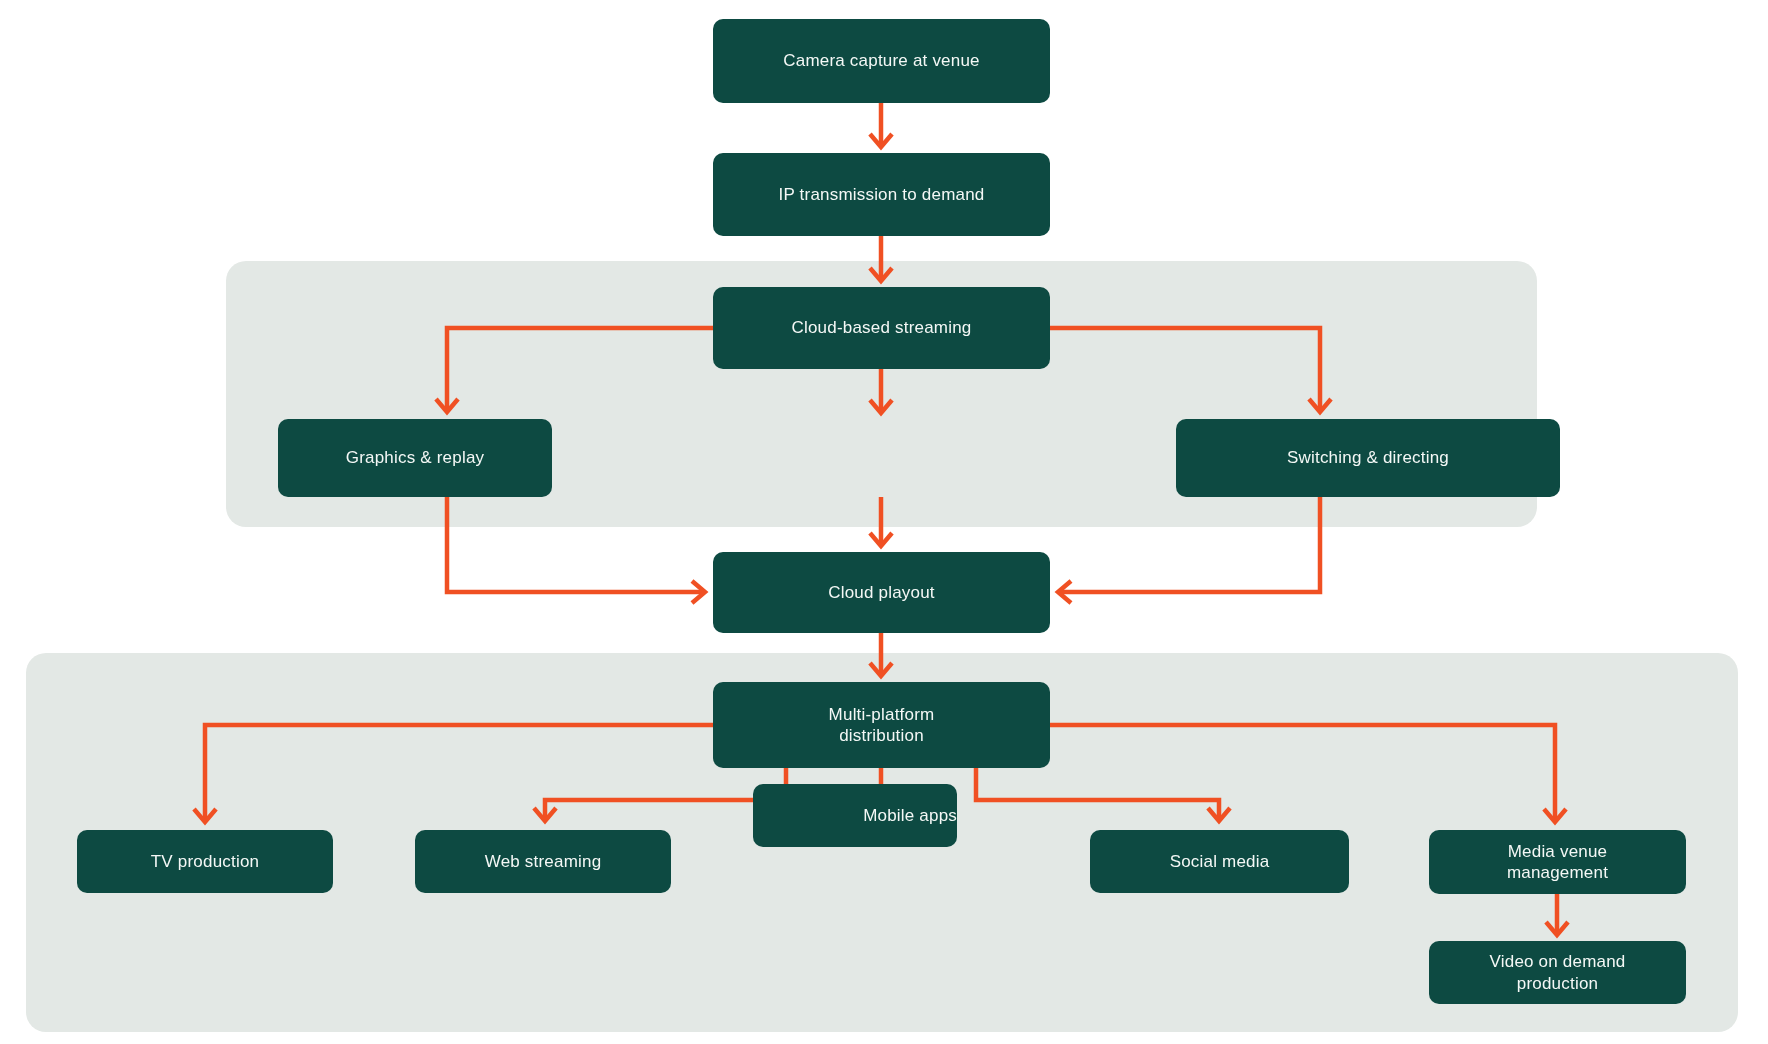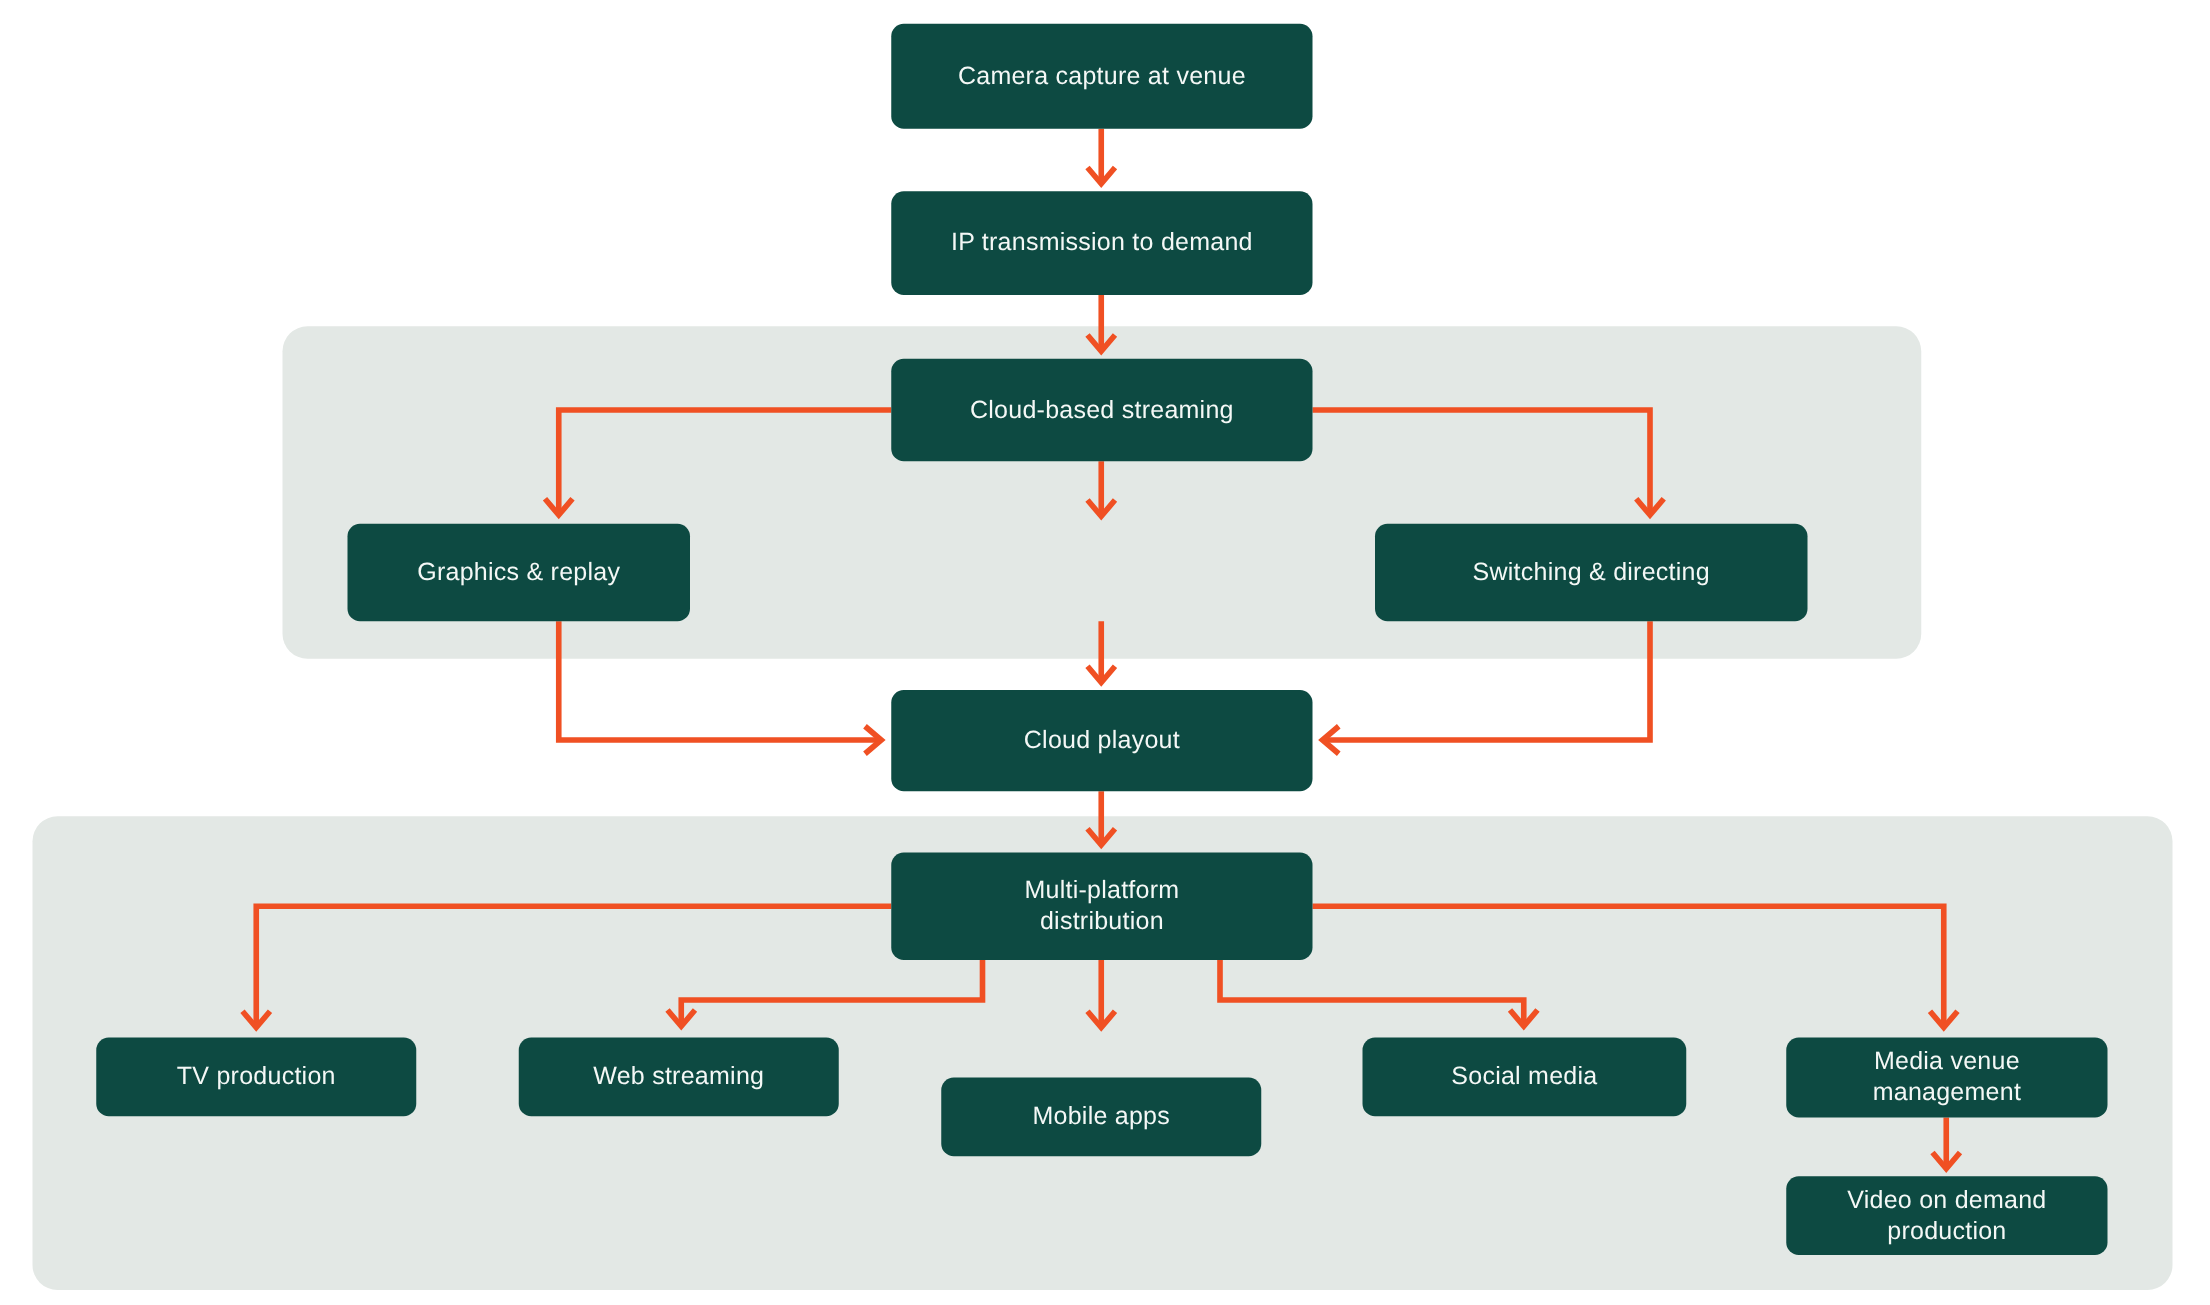--- a/index.html
+++ b/index.html
@@ -25,21 +25,21 @@
   }
   .node{
     position:absolute;
     background:#0d4a42;
     border-radius:10px;
     display:flex;
     align-items:center;
     justify-content:center;
     text-align:center;
     color:#f4f8f6;
-    font-size:20px;
+    font-size:17px;
     line-height:1.25;
     letter-spacing:0.2px;
   }
   .node span{display:inline-block;}
   .node.wrap-170 span{max-width:170px;}
   .node.wrap-140 span{max-width:140px;}
   .node.wrap-180 span{max-width:180px;}
 </style>
 </head>
 <body>
@@ -122,41 +122,41 @@
 
   <div class="node" style="left:713px;top:287px;width:337px;height:82px;">
     <span>Cloud-based streaming</span>
   </div>
 
   <div class="node" style="left:278px;top:419px;width:274px;height:78px;">
     <span>Graphics &amp; replay</span>
   </div>
 
 
-  <div class="node" style="left:1100px;top:419px;width:346px;height:78px;">
+  <div class="node" style="left:1176px;top:419px;width:384px;height:78px;">
     <span>Switching &amp; directing</span>
   </div>
 
   <div class="node" style="left:713px;top:552px;width:337px;height:81px;">
     <span>Cloud playout</span>
   </div>
 
   <div class="node wrap-170" style="left:713px;top:682px;width:337px;height:86px;">
     <span>Multi-platform distribution</span>
   </div>
 
   <div class="node" style="left:77px;top:830px;width:256px;height:63px;">
     <span>TV production</span>
   </div>
 
   <div class="node" style="left:415px;top:830px;width:256px;height:63px;">
     <span>Web streaming</span>
   </div>
 
-  <div class="node" style="left:753px;top:862px;width:256px;height:63px;">
+  <div class="node" style="left:753px;top:784px;width:204px;height:63px;justify-content:flex-end;">
     <span>Mobile apps</span>
   </div>
 
   <div class="node" style="left:1090px;top:830px;width:259px;height:63px;">
     <span>Social media</span>
   </div>
 
   <div class="node wrap-140" style="left:1429px;top:830px;width:257px;height:64px;">
     <span>Media venue management</span>
   </div>

